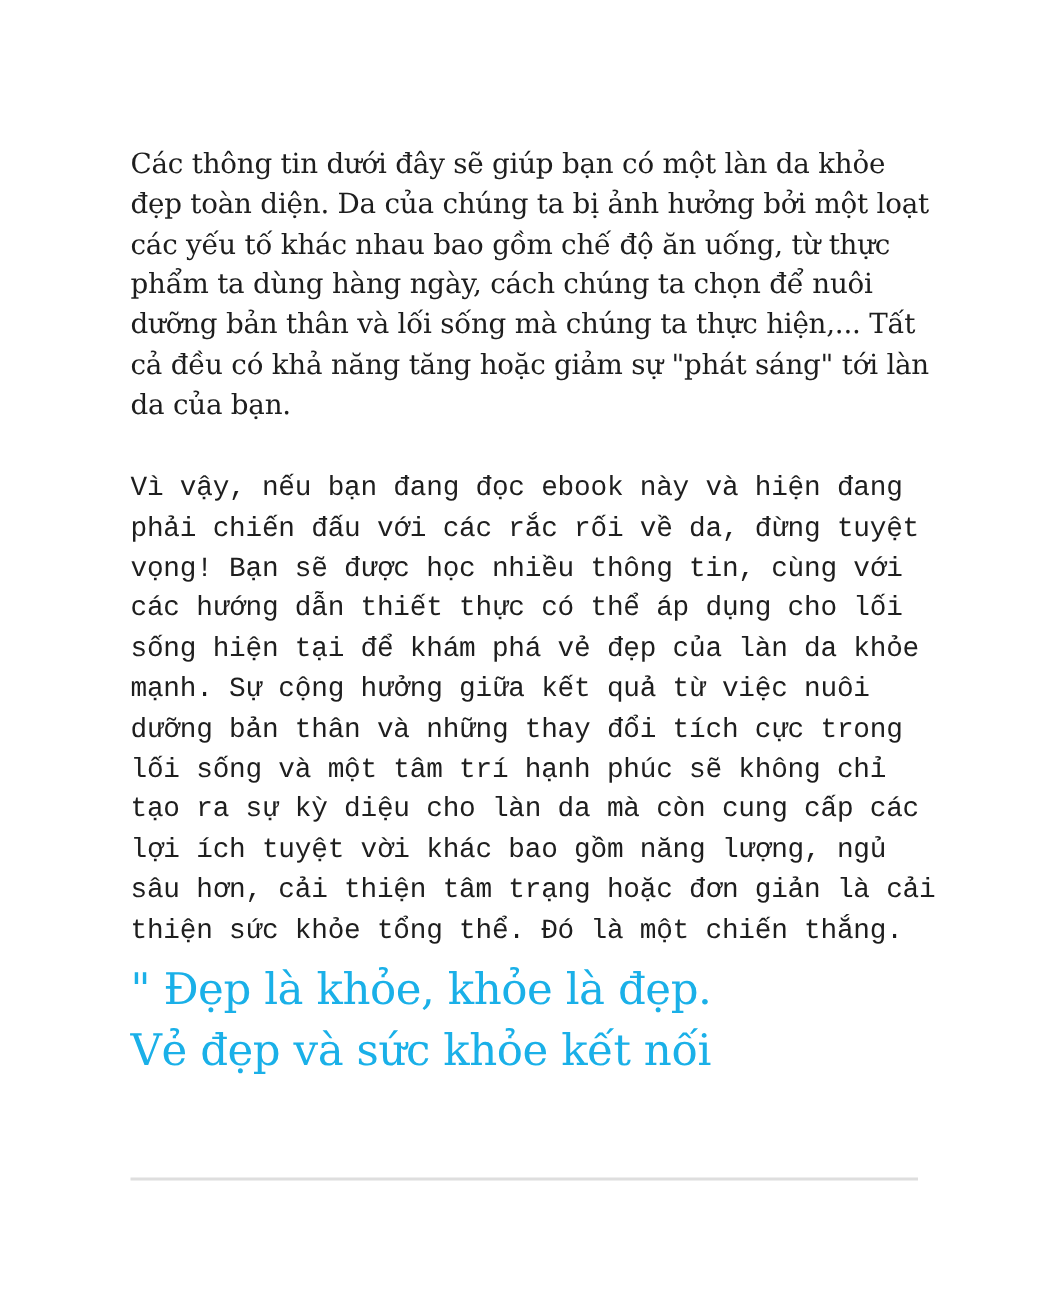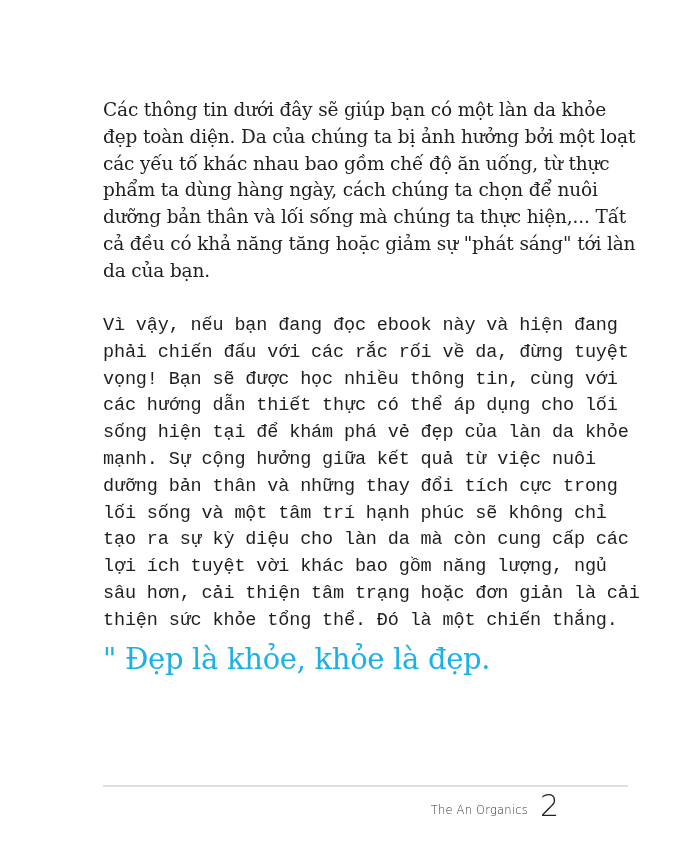--- a/index.html
+++ b/index.html
@@ -12,21 +12,20 @@
       height: 860px;
       position: relative;
       overflow: hidden;
     }
     .page {
       position: absolute;
       left: 0; top: 0;
       width: 628px;
       height: 860px;
       background: #ffffff;
-      margin-left: 16px;
     }
     .body-text {
       position: absolute;
       left: 87px;
       width: 540px;
       font-family: "DejaVu Serif", "Liberation Serif", serif;
       font-size: 18.5px;
       line-height: 26.8px;
       color: #1e1e1e;
       margin: 0;
@@ -80,21 +79,18 @@
   </style>
 </head>
 <body>
 
 <div class="page">
   <p id="para1" class="body-text">Các thông tin dưới đây sẽ giúp bạn có một làn da khỏe đẹp toàn diện. Da của chúng ta bị ảnh hưởng bởi một loạt các yếu tố khác nhau bao gồm chế độ ăn uống, từ thực phẩm ta dùng hàng ngày, cách chúng ta chọn để nuôi dưỡng bản thân và lối sống mà chúng ta thực hiện,... Tất cả đều có khả năng tăng hoặc giảm sự "phát sáng" tới làn da của bạn.</p>
   <p id="para2" class="body-text">Vì vậy, nếu bạn đang đọc ebook này và hiện đang phải chiến đấu với các rắc rối về da, đừng tuyệt vọng! Bạn sẽ được học nhiều thông tin, cùng với các hướng dẫn thiết thực có thể áp dụng cho lối sống hiện tại để khám phá vẻ đẹp của làn da khỏe mạnh. Sự cộng hưởng giữa kết quả từ việc nuôi dưỡng bản thân và những thay đổi tích cực trong lối sống và một tâm trí hạnh phúc sẽ không chỉ tạo ra sự kỳ diệu cho làn da mà còn cung cấp các lợi ích tuyệt vời khác bao gồm năng lượng, ngủ sâu hơn, cải thiện tâm trạng hoặc đơn giản là cải thiện sức khỏe tổng thể. Đó là một chiến thắng.</p>
 
   <div class="quote">
     <div>" Đẹp là khỏe, khỏe là đẹp.</div>
+    <div>Vẻ đẹp và sức khỏe kết nối</div>
   </div>
 
   <div class="divider"></div>
 
-  <div class="footer">
-    <span class="brand">The An Organics</span>
-    <span class="page-number">2</span>
-  </div>
 </div>
 
 </body></html>

